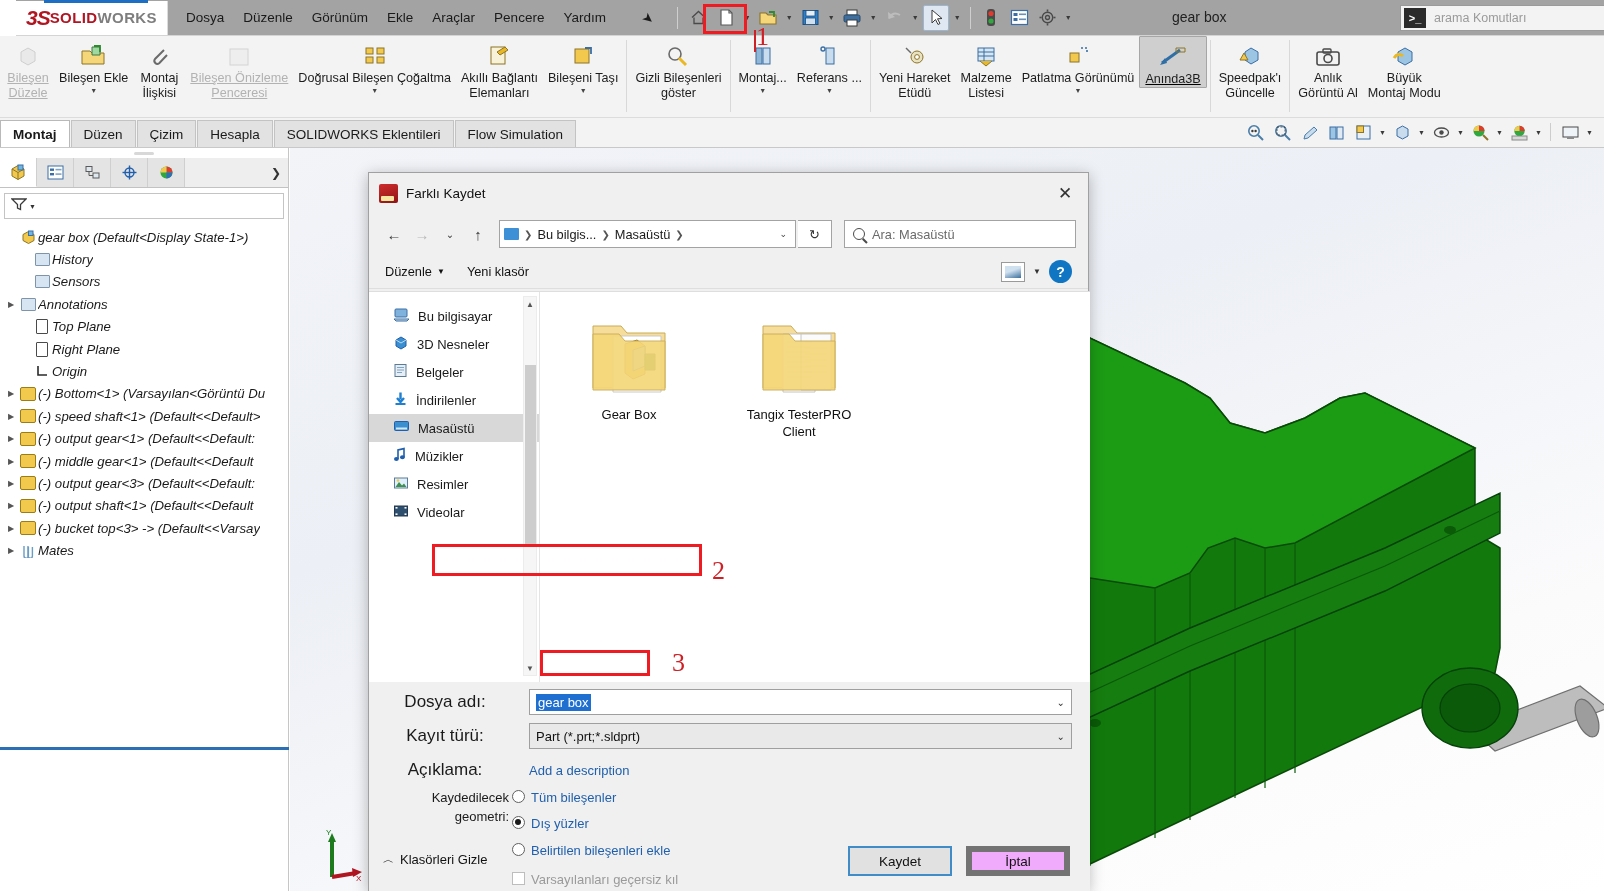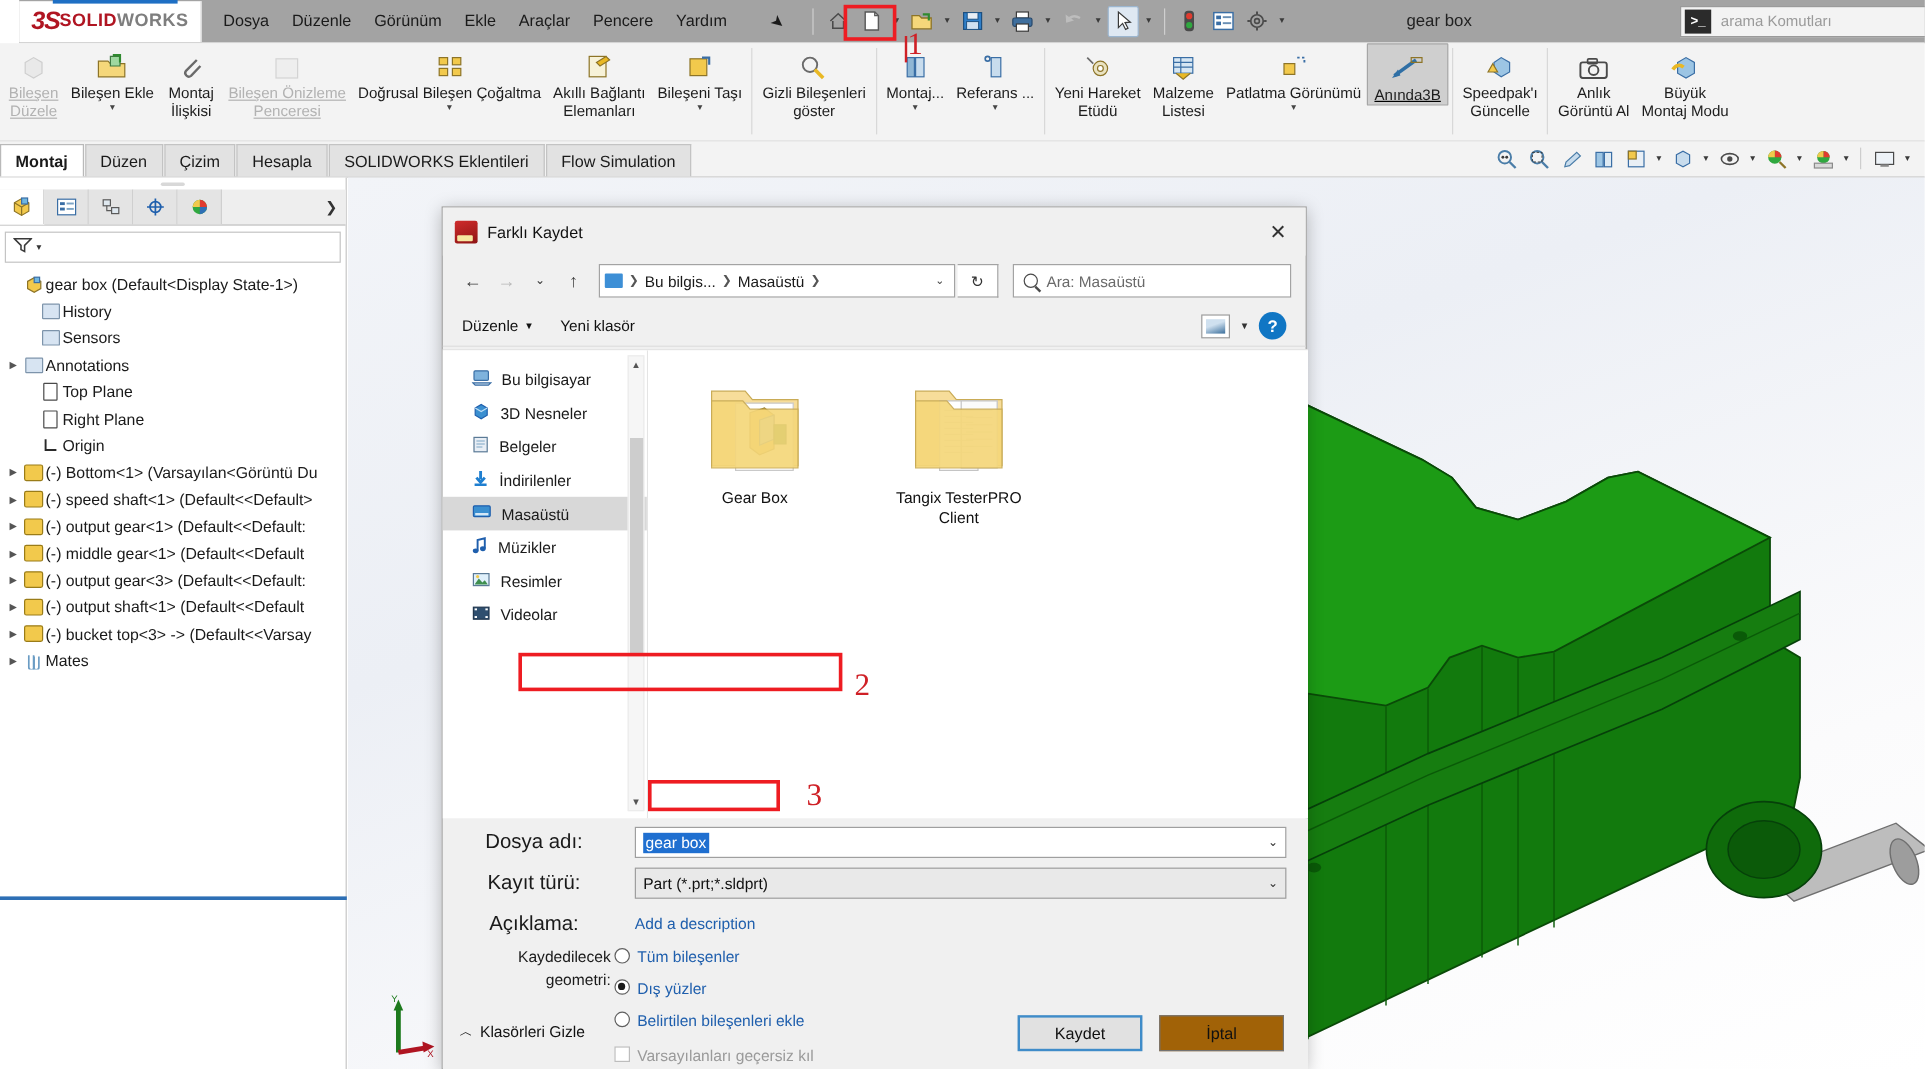--- a/index.html
+++ b/index.html
@@ -119,21 +119,21 @@
   .lp-more { margin-left:auto; width:24px; display:flex; align-items:center; justify-content:center;
              font-size:12px; color:#333; }
   .filterbar {
     margin:5px 4px 3px 4px; height:26px; border:1px solid #c4c4c4; background:#fff;
     display:flex; align-items:center; padding-left:6px;
   }
   .tree { padding:4px 0 0 4px; font-size:13.2px; color:#1a1a1a; }
   .trow { display:flex; align-items:center; height:22.4px; white-space:nowrap; }
   .texp { width:14px; text-align:center; font-size:8px; color:#555; }
   .tico { width:20px; display:flex; align-items:center; justify-content:center; }
-  .tlabel { overflow:hidden; }
+  .tlabel { overflow:hidden;font-style:italic; }
   .tree-sel { position:absolute; left:0; top:599px; width:289px; height:3px; background:#2d6fb5; }
 
   .fold-icon { width:15px; height:13px; background:#d7e4f2; border:1px solid #7d94ab; border-radius:1px; position:relative;}
   .plane-icon { width:12px; height:15px; border:1.4px solid #4a4a4a; border-radius:1px; }
   .part-icon { width:16px; height:14px; background:#f2c94c; border:1px solid #9a7c18; border-radius:2px; }
 
   
   .graphics {
     position:absolute; left:290px; top:148px; width:1314px; height:743px;
     background: linear-gradient(160deg,#f2f4f8 0%, #eceff5 35%, #fbfbfc 75%, #ffffff 100%);
@@ -226,21 +226,21 @@
                     background:#1a1a1a; border-radius:50%; }
   .chk { width:13px; height:13px; border:1.4px solid #606060; background:#fff; margin-top:2px; flex:none; }
   .chk.dim { border-color:#bdbdbd; }
   .opt-txt { font-size:13px; color:#1f5fad; line-height:19px; max-width:150px; }
   .opt-txt.dim { color:#9a9a9a; }
 
   .dlg-footer { position:absolute; left:0; bottom:0; width:721px; height:56px; }
   .hidefolders { position:absolute; left:14px; top:18px; font-size:13px; color:#111;
                  display:flex; align-items:center; gap:6px; }
   .dbtn { position:absolute; top:12px; height:30px; width:104px; display:flex; align-items:center;
-          justify-content:center; font-size:13.5px; color:#111; background:#a16207; border:1px solid #737373; }
+          justify-content:center; font-size:13.5px; color:#111; background:#f0abfc; border:6px solid #737373; }
   .dbtn.primary { background:#e1e1e1; border:2px solid #3f8cc9; }
   #btn-save { left:479px; }
   #btn-cancel { left:597px; }
 
   .hl-rect { position:absolute; border:3px solid #ee1c22; z-index:25; pointer-events:none; }
 </style>
 </head>
 <body>
 
 <div id="root">

